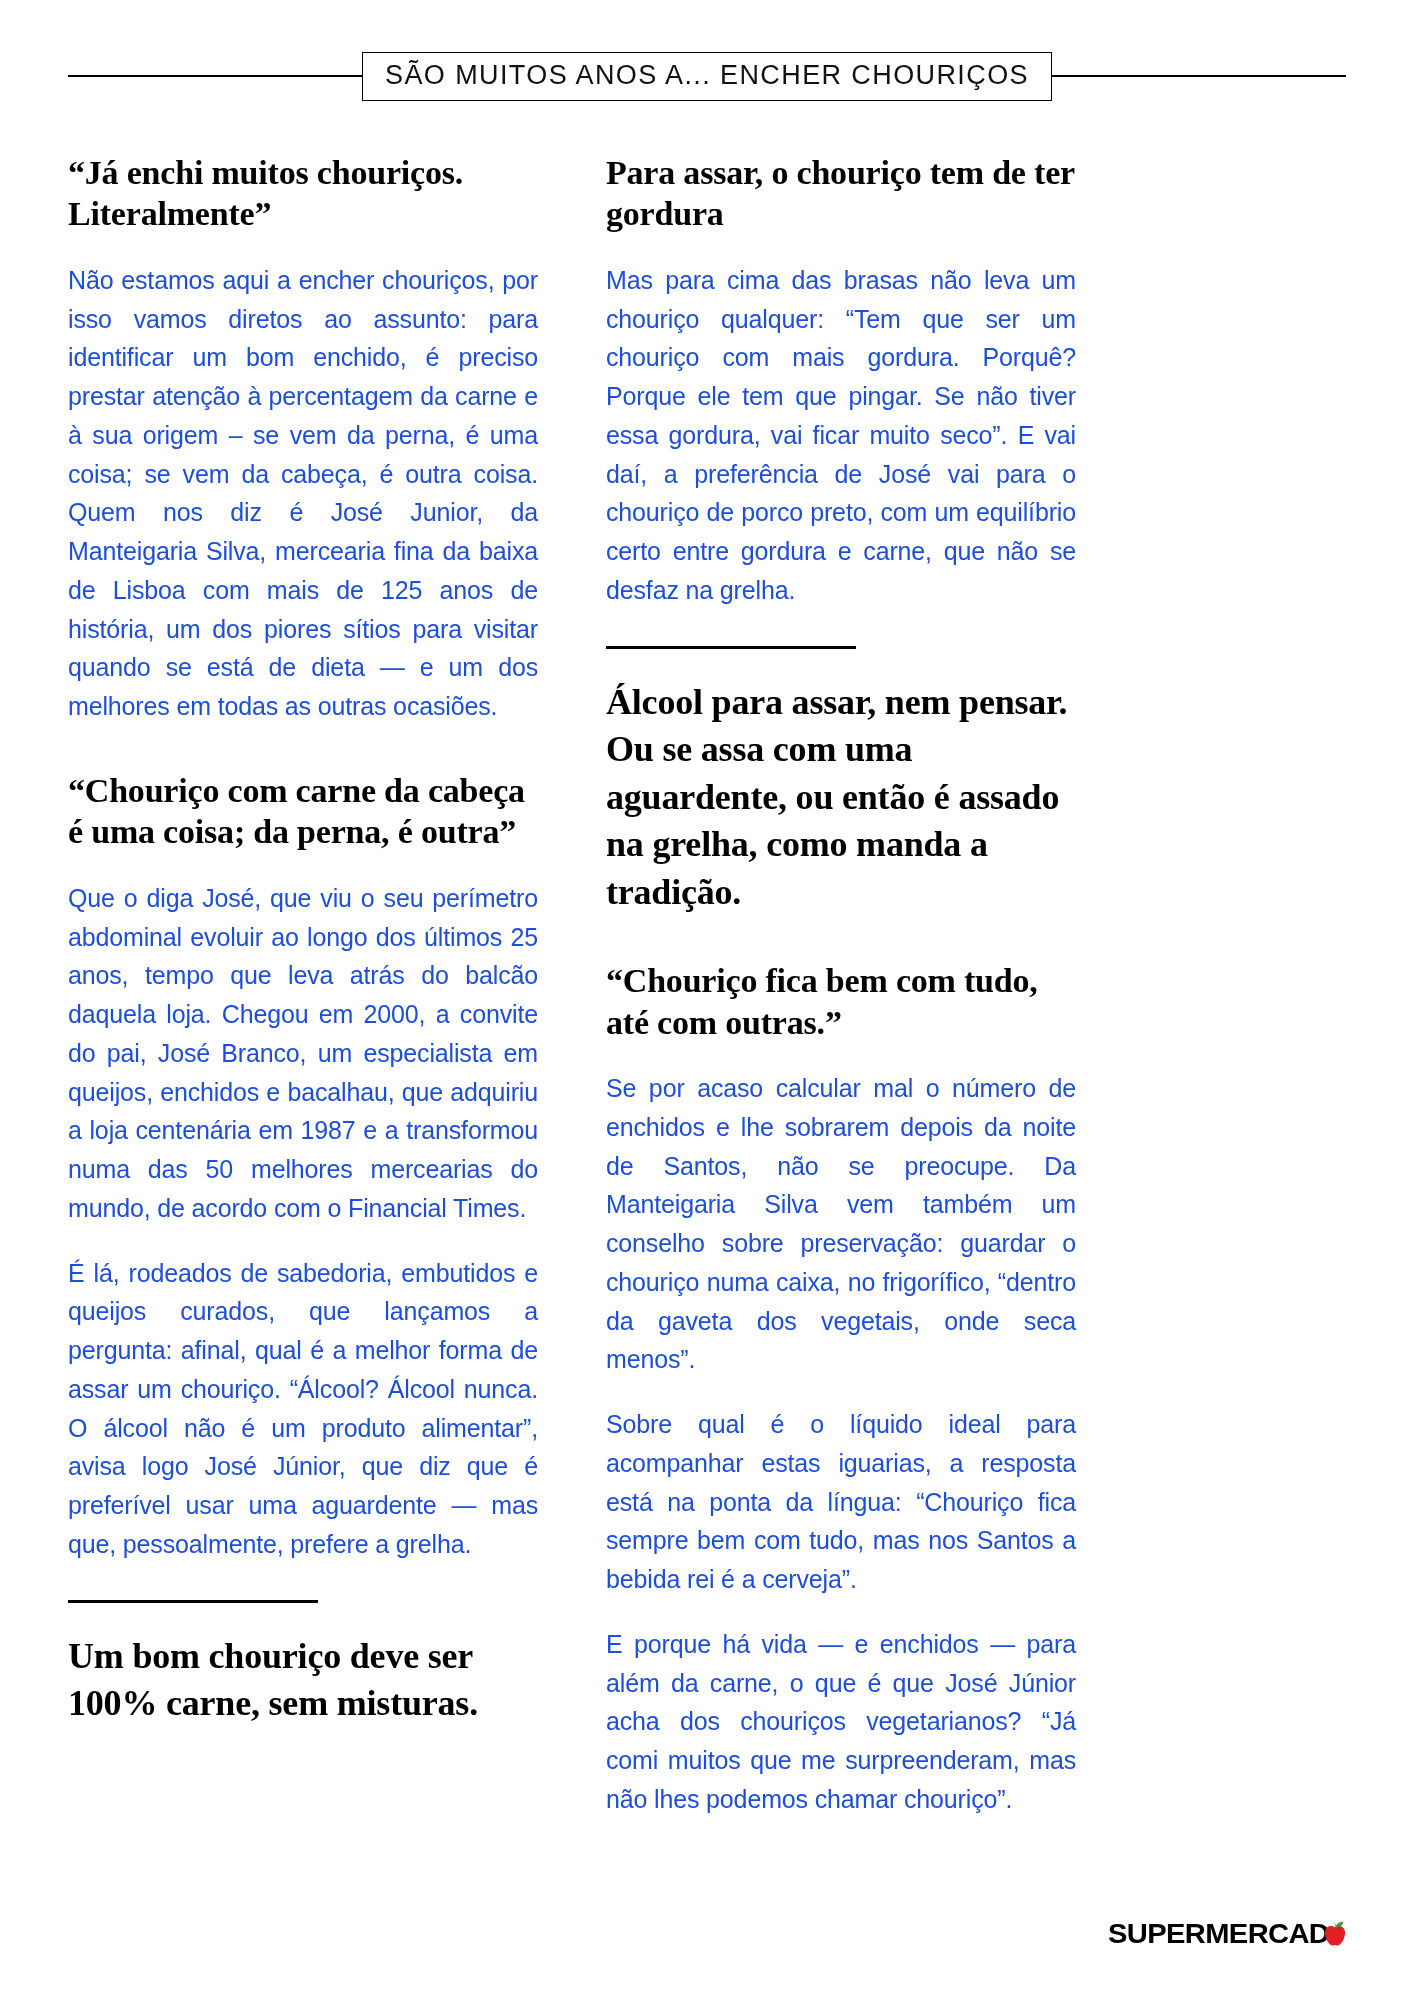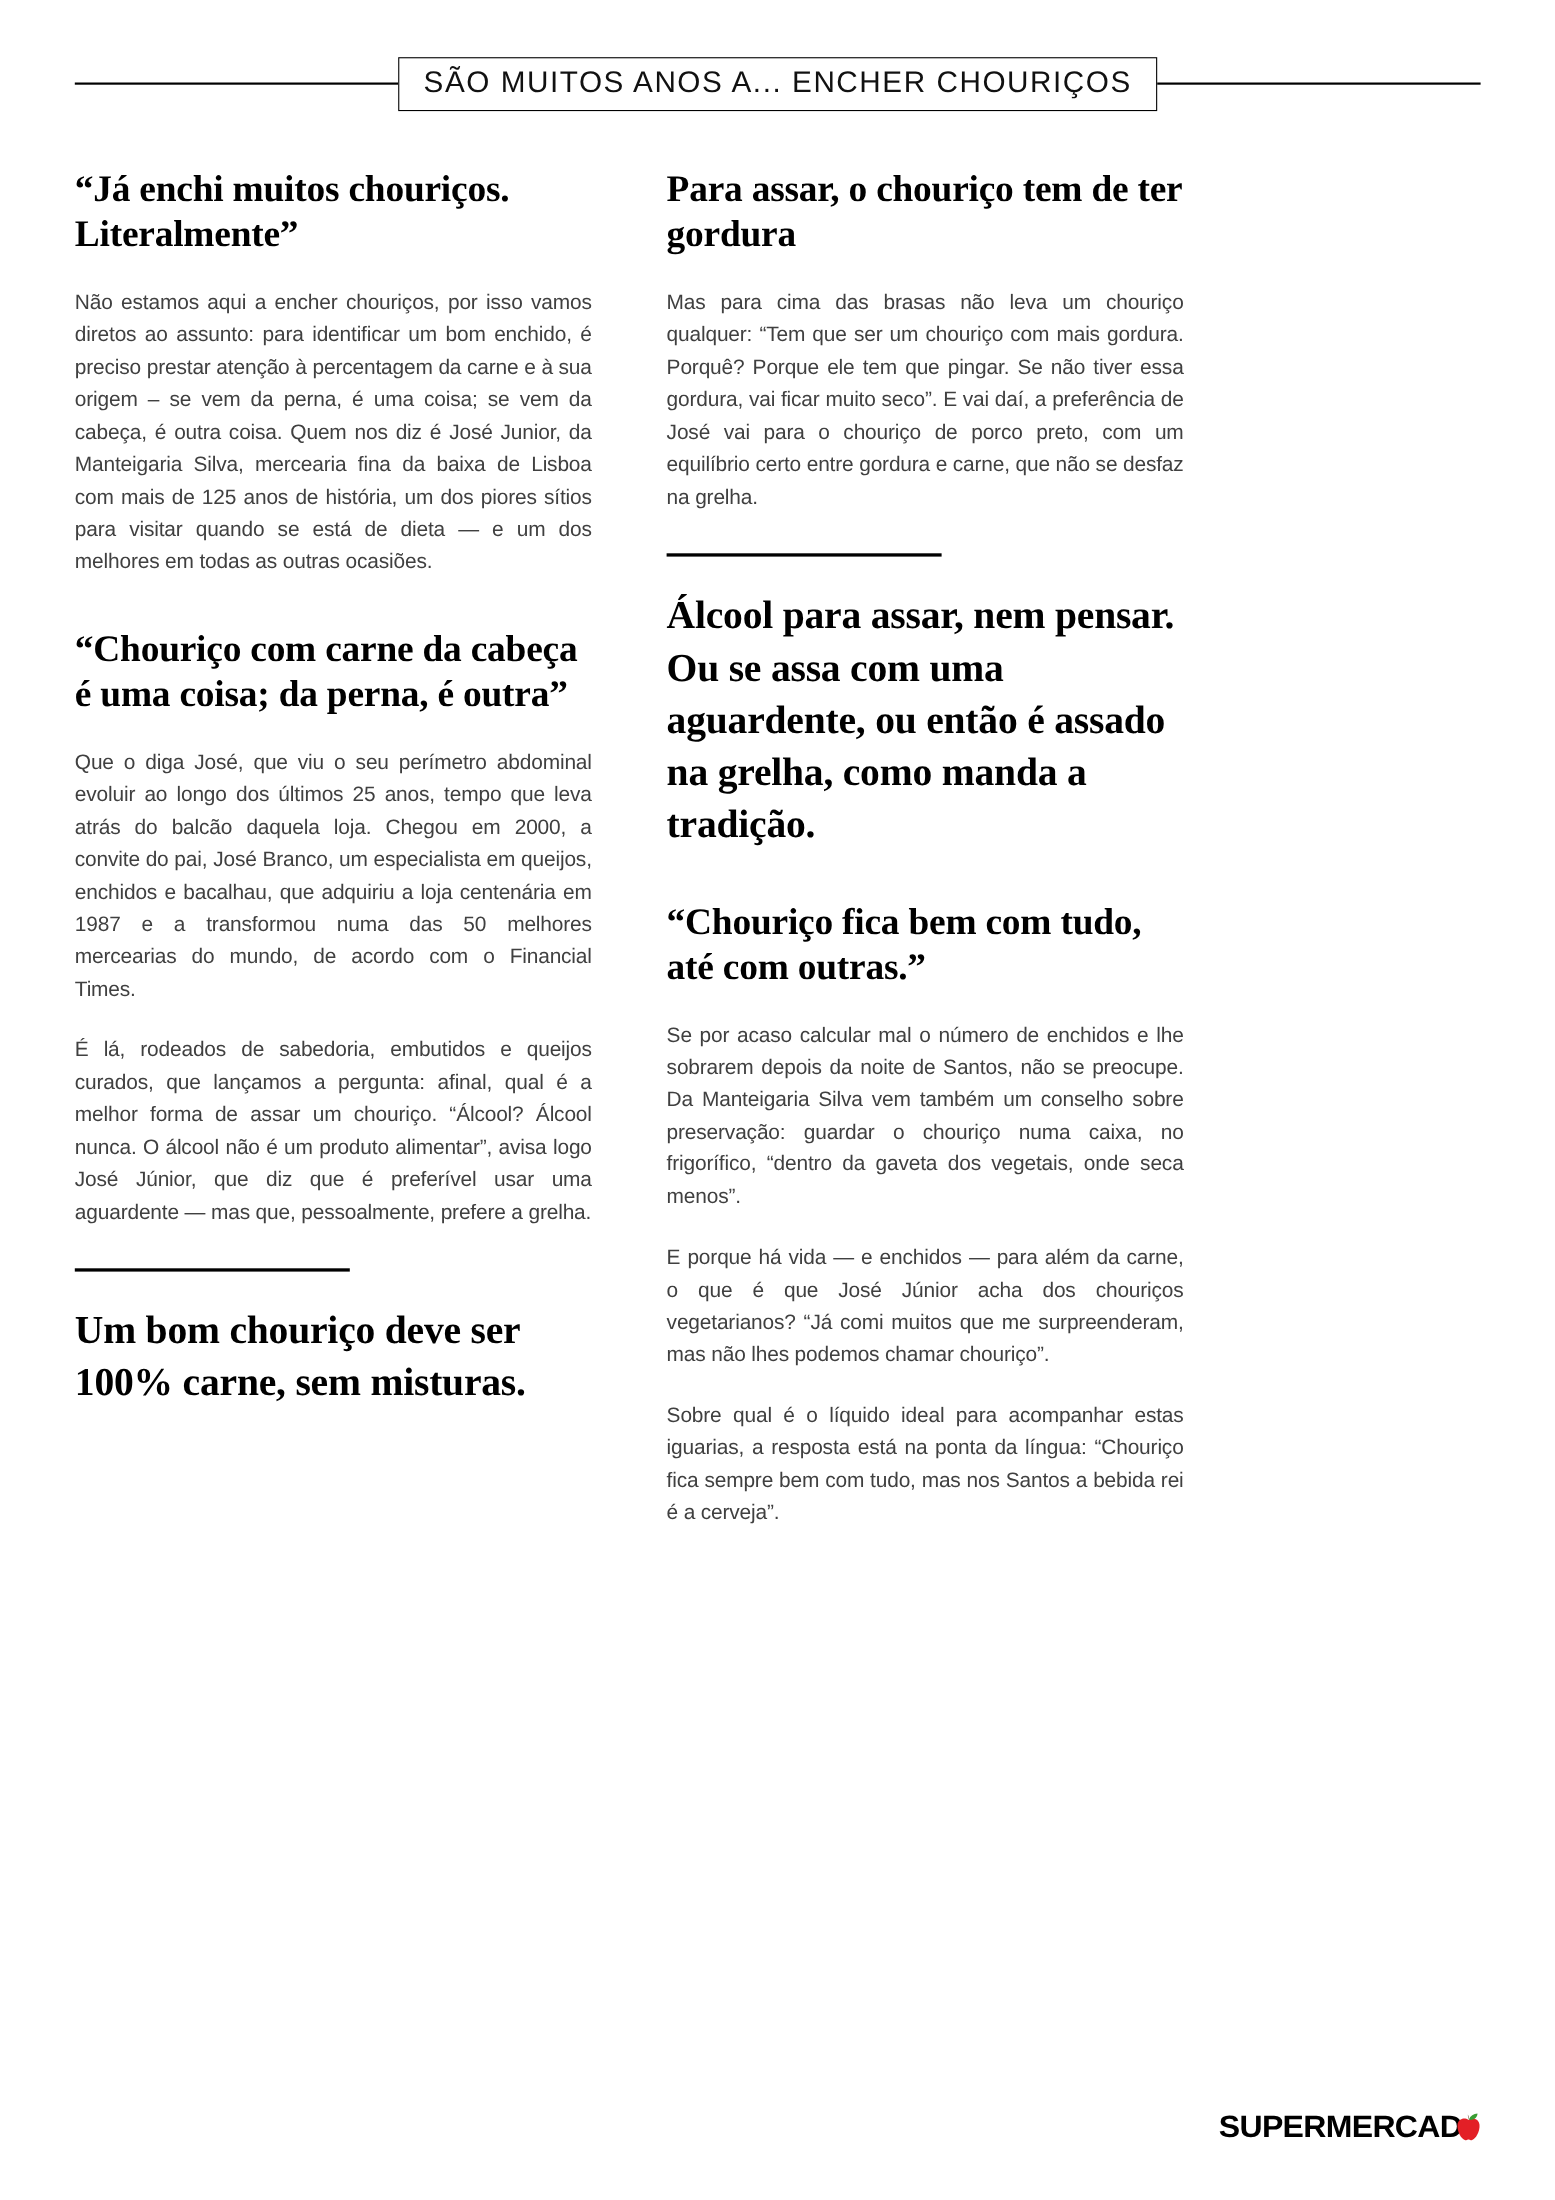--- a/index.html
+++ b/index.html
@@ -71,25 +71,25 @@
   }
   h2.section-head.tight-top {
     margin-top: 0;
   }
   h2.spaced {
     margin-top: 44px;
   }
 
   p.body-text {
     font-family: "Liberation Sans", sans-serif;
-    font-size: 19px;
+    font-size: 25px;
     line-height: 1.55;
     text-align: justify;
     margin: 0 0 26px 0;
-    color: #404040;
+    color: #1d4ed8;
     letter-spacing: -0.15px;
   }
   p.body-text:last-child {
     margin-bottom: 0;
   }
 
   
   .pullquote-block {
     margin-top: 36px;
   }
@@ -173,23 +173,23 @@
 
     <div class="pullquote-block">
       <div class="pullquote-rule"></div>
       <div class="pullquote-text">Álcool para assar, nem pensar. Ou se assa com uma aguardente, ou então é assado na grelha, como manda a tradição.</div>
     </div>
 
     <h2 class="section-head spaced">“Chouriço fica bem com tudo, até com outras.”</h2>
 
     <p class="body-text">Se por acaso calcular mal o número de enchidos e lhe sobrarem depois da noite de Santos, não se preocupe. Da Manteigaria Silva vem também um conselho sobre preservação: guardar o chouriço numa caixa, no frigorífico, “dentro da gaveta dos vegetais, onde seca menos”.</p>
 
+    <p class="body-text">Sobre qual é o líquido ideal para acompanhar estas iguarias, a resposta está na ponta da língua: “Chouriço fica sempre bem com tudo, mas nos Santos a bebida rei é a cerveja”.</p>
+
     <p class="body-text">E porque há vida — e enchidos — para além da carne, o que é que José Júnior acha dos chouriços vegetarianos? “Já comi muitos que me surpreenderam, mas não lhes podemos chamar chouriço”.</p>
-
-    <p class="body-text">Sobre qual é o líquido ideal para acompanhar estas iguarias, a resposta está na ponta da língua: “Chouriço fica sempre bem com tudo, mas nos Santos a bebida rei é a cerveja”.</p>
 
   </div>
 </div>
 
 <div class="logo">
   <span class="logo-word">SUPERMERCAD</span>
   <span class="logo-apple">
     <svg viewBox="0 0 26 28" width="26" height="28" aria-hidden="true">
       <path d="M13 7.2 C9.2 4.4 3.6 6.2 3.0 11.6 C2.4 17.6 6.4 24.8 10.2 25.6 C11.7 25.9 12.2 25.1 13 25.1 C13.8 25.1 14.3 25.9 15.8 25.6 C19.6 24.8 23.6 17.6 23.0 11.6 C22.4 6.2 16.8 4.4 13 7.2 Z" fill="#e31f26"></path>
       <path d="M13.2 7.0 C13.2 4.8 12.8 3.4 12.0 2.2 C12.9 2.9 13.5 4.2 13.6 5.6 Z" fill="#5c3a21"></path>

